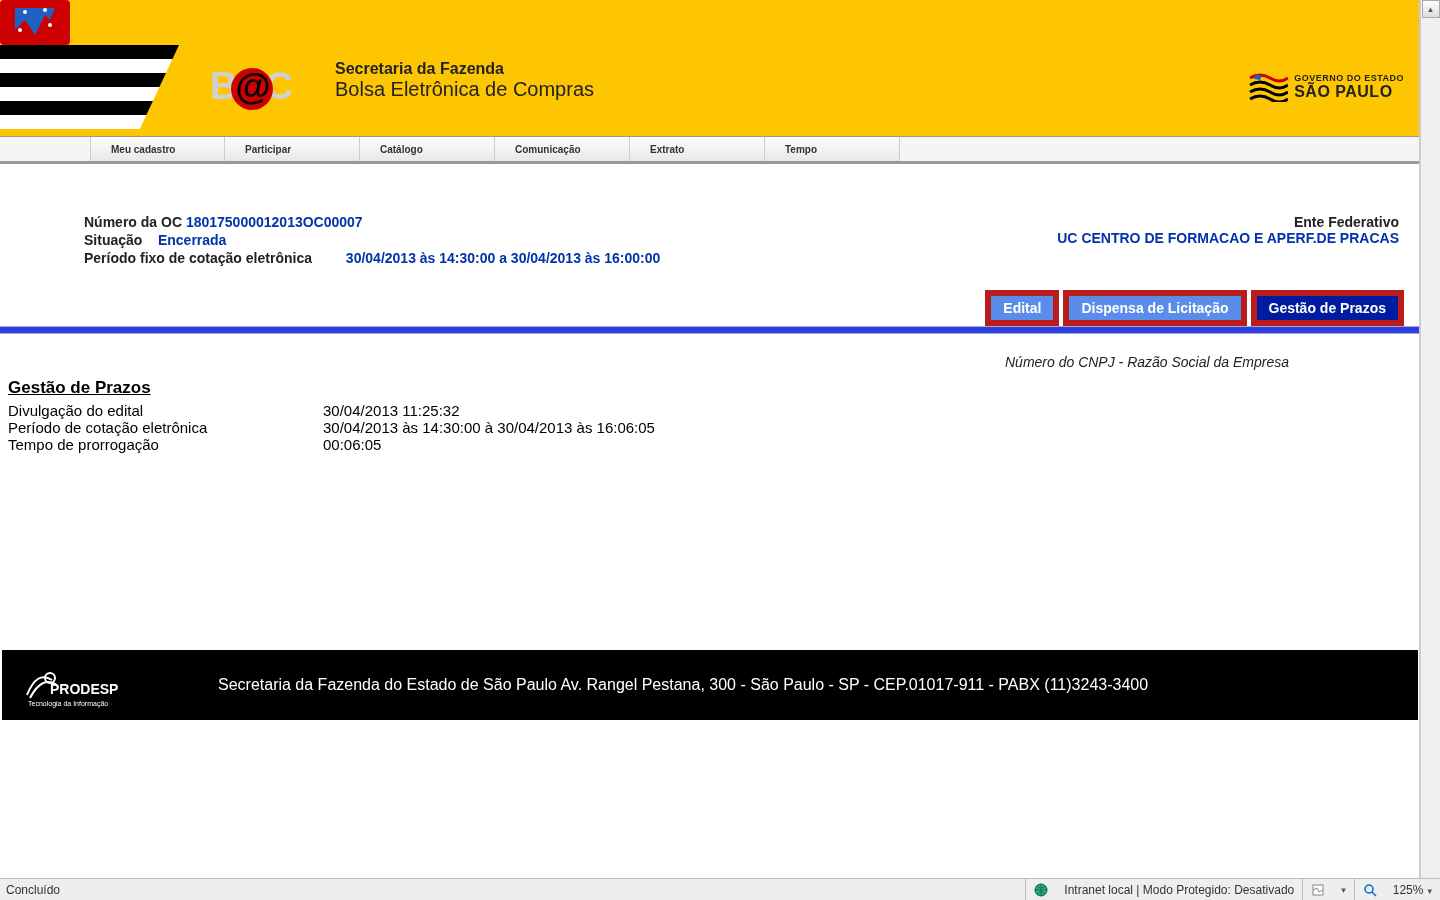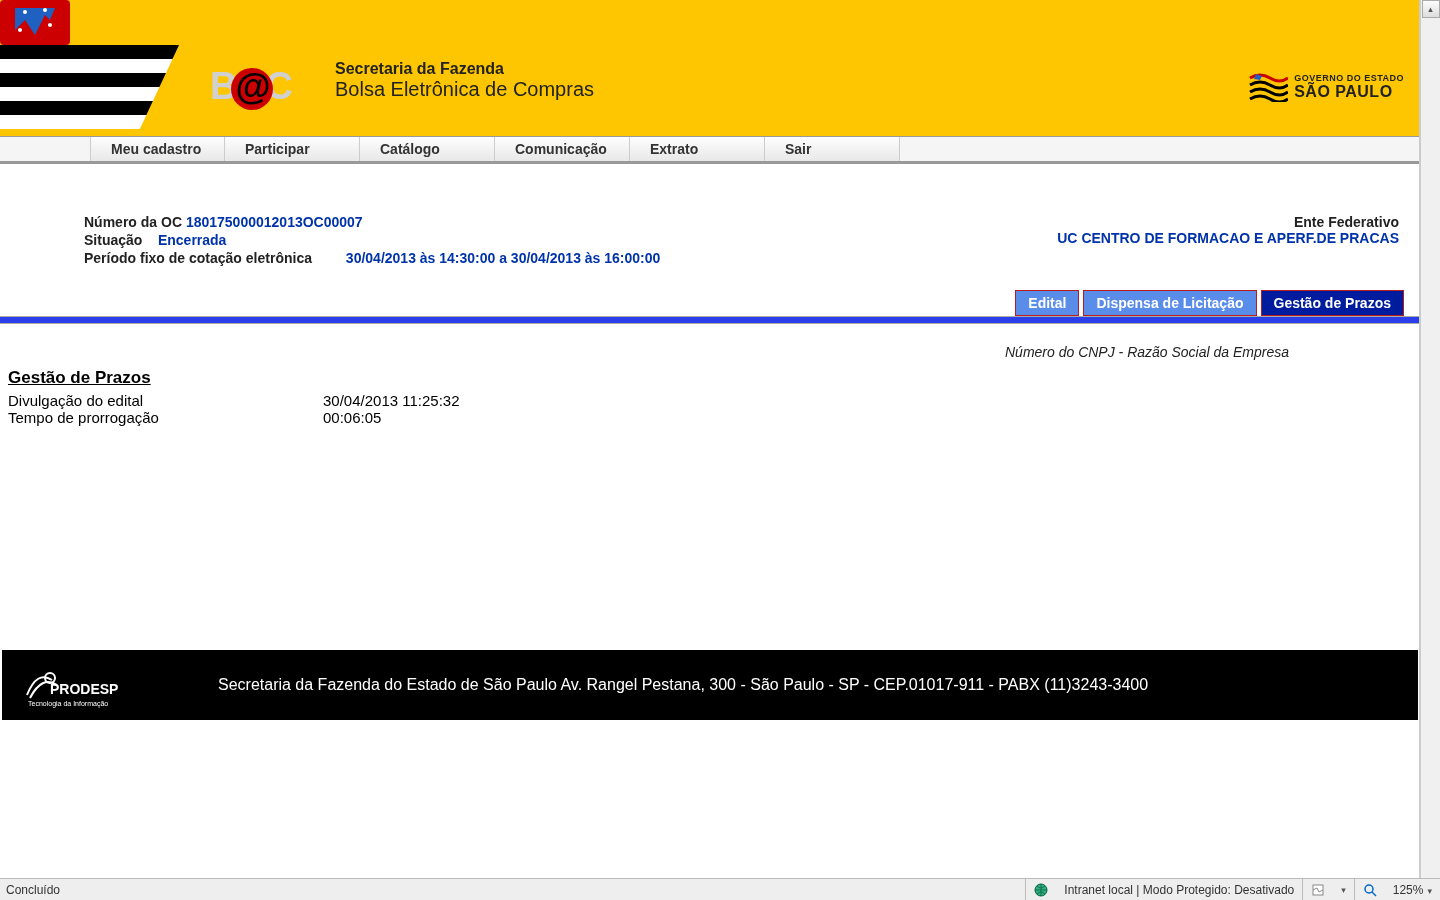--- a/index.html
+++ b/index.html
@@ -18,36 +18,36 @@
     .header-title { font-size: 16px; font-weight: bold; color: #222; }
     .header-subtitle { font-size: 20px; color: #222; }
     .gov-logo { position: absolute; right: 15px; top: 72px; display: flex; align-items: center; gap: 6px; }
     .gov-wave { width: 40px; height: 30px; }
     .gov-text { text-align: left; }
     .gov-top { font-size: 9px; font-weight: bold; color: #222; letter-spacing: 0.5px; }
     .gov-bottom { font-size: 16px; font-weight: 900; color: #222; letter-spacing: 0.5px; }
     
     
     .menu-bar { display: flex; height: 28px; border-top: 1px solid #999; border-bottom: 3px solid #999; background: #f5f5f5; padding-left: 90px; }
-    .menu-item { padding: 4px 20px; font-size: 14px; font-weight: bold; color: #333; border-right: 1px solid #ccc; background: linear-gradient(#fdfdfd, #e8e8e8); cursor: pointer; display: flex; align-items: center; width: 135px; }
+    .menu-item { padding: 4px 20px; font-size: 10px; font-weight: bold; color: #333; border-right: 1px solid #ccc; background: linear-gradient(#fdfdfd, #e8e8e8); cursor: pointer; display: flex; align-items: center; width: 135px; }
     .menu-item:first-child { border-left: 1px solid #ccc; }
     
     
     .info-block { padding: 50px 20px 10px 84px; position: relative; font-size: 14px; }
     .info-row { margin-bottom: 2px; }
     .info-label { font-weight: bold; color: #222; }
     .info-value-blue { color: #0033aa; font-weight: bold; }
     .info-period { color: #0033aa; font-weight: bold; margin-left: 30px; }
     .right-info { position: absolute; right: 20px; top: 50px; text-align: right; font-size: 14px; }
     .right-info .info-label { color: #222; }
     .right-info .info-uc { color: #0033aa; font-weight: bold; }
     
     
     .tabs-row { display: flex; justify-content: flex-end; padding-right: 15px; margin-top: 12px; gap: 4px; }
-    .tab { padding: 4px 12px; font-size: 14px; font-weight: bold; color: #fff; cursor: pointer; border: 1px solid #b91c1c; }
+    .tab { padding: 4px 12px; font-size: 14px; font-weight: bold; color: #fff; cursor: pointer; border: 6px solid #b91c1c; }
     .tab-light { background: #5a8dea; }
     .tab-dark { background: #001c9e; }
     
     .blue-bar { height: 8px; background: #2a3eea; border-top: 1px solid #aaa; border-bottom: 1px solid #aaa; }
     
     
     .cnpj-line { text-align: right; padding: 20px 130px 8px 0; font-style: italic; font-size: 14px; color: #222; }
     
     
     .section { padding: 0 20px 0 8px; font-size: 15px; }
@@ -117,21 +117,21 @@
       </div>
     </div>
   </div>
 
   <div class="menu-bar">
     <div class="menu-item">Meu cadastro</div>
     <div class="menu-item">Participar</div>
     <div class="menu-item">Catálogo</div>
     <div class="menu-item">Comunicação</div>
     <div class="menu-item">Extrato</div>
-    <div class="menu-item">Sair</div>
+    <div class="menu-item">Tempo</div>
   </div>
 
   <div class="info-block">
     <div class="info-row">
       <span class="info-label">Número da OC</span>
       <span class="info-value-blue">180175000012013OC00007</span>
     </div>
     <div class="info-row">
       <span class="info-label">Situação</span>&nbsp;&nbsp;&nbsp;
       <span class="info-value-blue">Encerrada</span>
@@ -156,20 +156,24 @@
   </div>
   <div class="blue-bar"></div>
 
   <div class="cnpj-line">Número do CNPJ - Razão Social da Empresa</div>
 
   <div class="section">
     <div class="section-title">Gestão de Prazos</div>
     <div class="data-row">
       <div class="data-label">Divulgação do edital</div>
       <div class="data-value">30/04/2013 11:25:32</div>
+    </div>
+    <div class="data-row">
+      <div class="data-label">Período de cotação eletrônica</div>
+      <div class="data-value">30/04/2013 às 14:30:00 à 30/04/2013 às 16:06:05</div>
     </div>
     <div class="data-row">
       <div class="data-label">Tempo de prorrogação</div>
       <div class="data-value">00:06:05</div>
     </div>
   </div>
 
   <div class="footer">
     <svg class="prodesp-logo" viewBox="0 0 110 50">
       <path d="M5 35 Q15 10 30 20" stroke="#fff" stroke-width="2" fill="none"></path>

